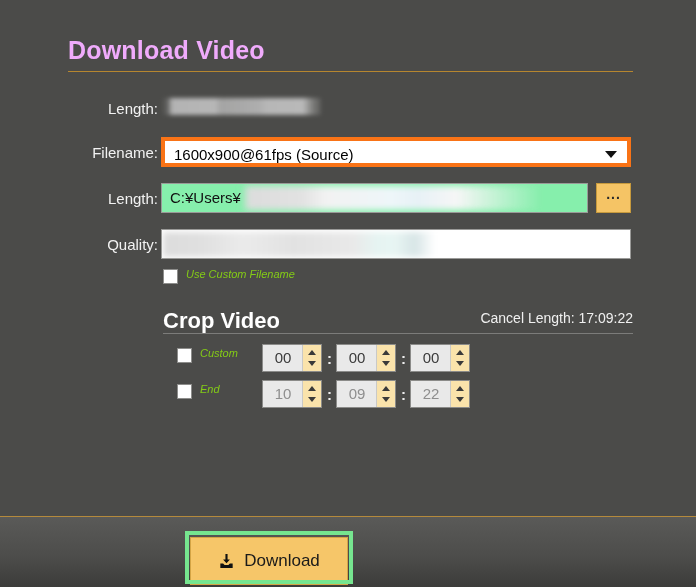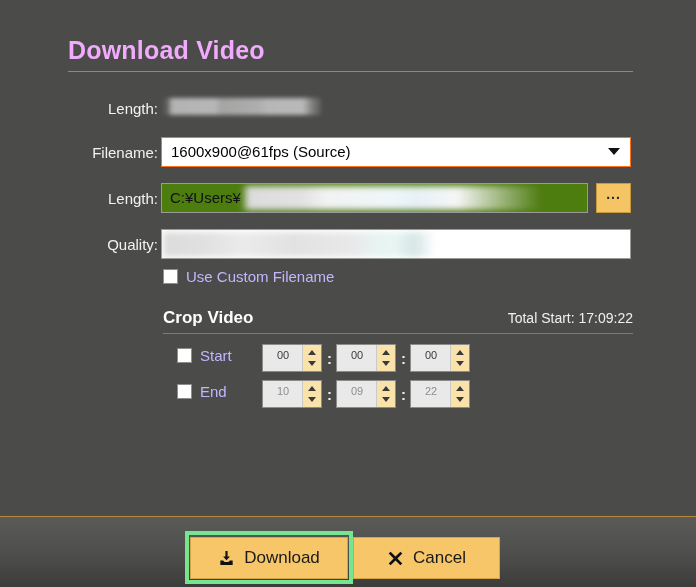--- a/index.html
+++ b/index.html
@@ -68,21 +68,21 @@
   }
 
   
   .select-box {
     position: absolute;
     left: 161px;
     top: 137px;
     width: 470px;
     height: 30px;
     background: #ffffff;
-    border: 1px solid #f97316;
+    border: 4px solid #f97316;
     box-sizing: border-box;
   }
   .select-value {
     position: absolute;
     left: 9px;
     top: 5px;
     font-size: 15px;
     color: #000000;
   }
   .select-arrow {
@@ -95,21 +95,21 @@
     border-top: 7px solid #111111;
   }
 
   
   .folder-box {
     position: absolute;
     left: 161px;
     top: 183px;
     width: 427px;
     height: 30px;
-    background: #4d7c0f;
+    background: #86efac;
     border: 1px solid #9a9a98;
     box-sizing: border-box;
     overflow: hidden;
   }
   .folder-text {
     position: absolute;
     left: 8px;
     top: 5px;
     font-size: 15px;
     color: #111111;
@@ -180,30 +180,31 @@
     position: absolute;
     width: 15px;
     height: 15px;
     background: #ffffff;
     border: 1px solid #8d8d8b;
     box-sizing: border-box;
     cursor: pointer;
   }
   .cbox-label {
     position: absolute;
-    font-size: 15px;
-    color: #c4b5fd;
+    font-size: 11px;
+    color: #84cc16;
+    font-style: italic;
   }
 
   
   .section-title {
     position: absolute;
     left: 163px;
     top: 308px;
-    font-size: 17px;
+    font-size: 22px;
     font-weight: bold;
     color: #ffffff;
   }
   .total-length {
     position: absolute;
     right: 63px;
     top: 310px;
     font-size: 14px;
     color: #f0f0f0;
   }
@@ -225,21 +226,21 @@
     box-sizing: border-box;
     background: #e9e9e9;
     overflow: hidden;
   }
   .spin .val {
     position: absolute;
     left: 0;
     top: 4px;
     width: 40px;
     text-align: center;
-    font-size: 11px;
+    font-size: 15px;
     color: #3b3b3b;
   }
   .spin.dim .val { color: #8e8e8e; }
   .spin .btns {
     position: absolute;
     right: 0;
     top: 0;
     width: 19px;
     height: 100%;
     background: #fae3ab;
@@ -282,21 +283,21 @@
     position: absolute;
     left: 0;
     top: 517px;
     width: 696px;
     height: 70px;
     background: linear-gradient(180deg, #5a5a58 0%, #4d4d4b 55%, #3c3c3a 100%);
   }
   .action-btn {
     position: absolute;
     top: 537px;
-    height: 42px;
+    height: 48px;
     background: #f6c669;
     border: 1px solid #d4a445;
     box-sizing: border-box;
     color: #1a1a1a;
     font-size: 17px;
     cursor: pointer;
   }
   #download-button { left: 190px; width: 158px; }
   #cancel-button  { left: 353px; width: 147px; }
   .btn-inner {
@@ -348,25 +349,25 @@
 
   <div class="flabel" style="left:68px; top:236px;">Quality:</div>
   <div class="filename-box">
     <span class="redact-filename"></span>
   </div>
 
   <div class="cbox" style="left:163px; top:269px;"></div>
   <div class="cbox-label" style="left:186px; top:268px;">Use Custom Filename</div>
 
   <div class="section-title">Crop Video</div>
-  <div class="total-length">Total Start: 17:09:22</div>
+  <div class="total-length">Cancel Length: 17:09:22</div>
   <div class="section-rule"></div>
 
   <div class="cbox" style="left:177px; top:348px;"></div>
-  <div class="cbox-label" style="left:200px; top:347px;">Start</div>
+  <div class="cbox-label" style="left:200px; top:347px;">Custom</div>
 
   <div class="spin" style="left:262px; top:344px;">
     <span class="val">00</span>
     <span class="btns">
       <i class="up"></i>
       <i class="down"></i>
     </span>
   </div>
   <div class="colon" style="left:327px; top:350px;">:</div>
 
@@ -424,26 +425,16 @@
       <span>
         <svg width="17" height="17" viewBox="0 0 16 16">
           <path d="M7 1h2v5h2.2L8 9.6 4.8 6H7z" fill="#111"></path>
           <path d="M2.2 9.8h2.6l1.4 1.6h3.6l1.4-1.6h2.6v4.4H2.2z" fill="#111"></path>
         </svg>
       </span>
       <span>Download</span>
     </span>
   </div>
 
-  <div class="action-btn" id="cancel-button">
-    <span class="btn-inner">
-      <span>
-        <svg width="17" height="17" viewBox="0 0 16 16">
-          <path d="M3.4 1.6l4.6 4.6 4.6-4.6 1.8 1.8L9.8 8l4.6 4.6-1.8 1.8L8 9.8l-4.6 4.6-1.8-1.8L6.2 8 1.6 3.4z" fill="#111"></path>
-        </svg>
-      </span>
-      <span>Cancel</span>
-    </span>
-  </div>
 
   <div class="highlight-ring"></div>
 
 </div>
 
 </body></html>

